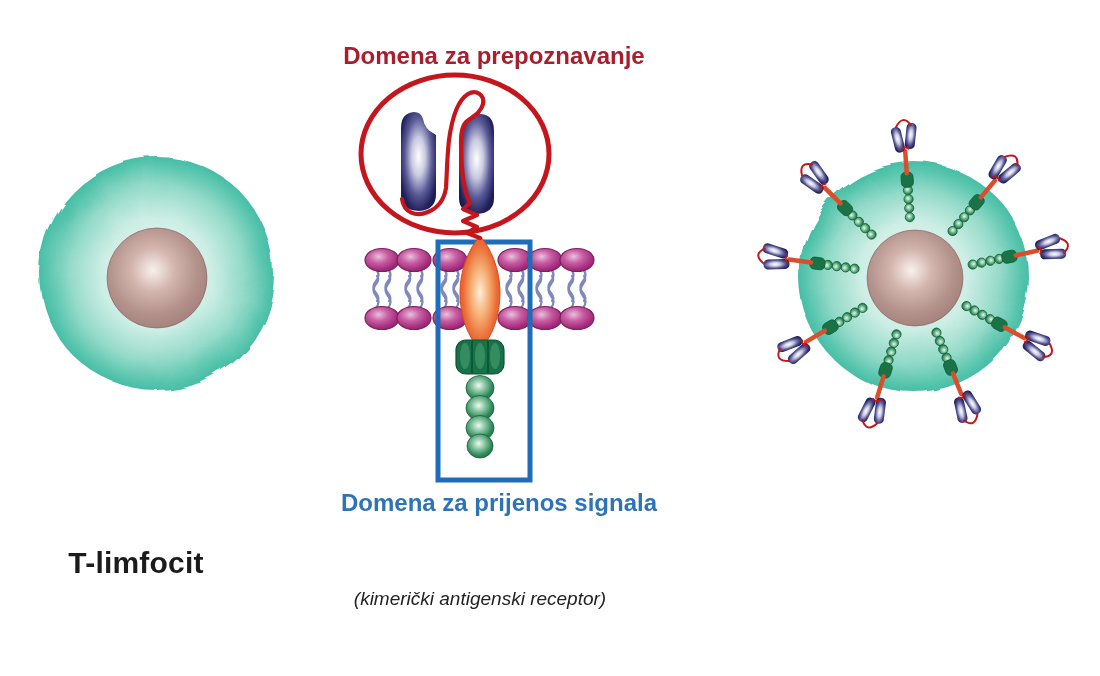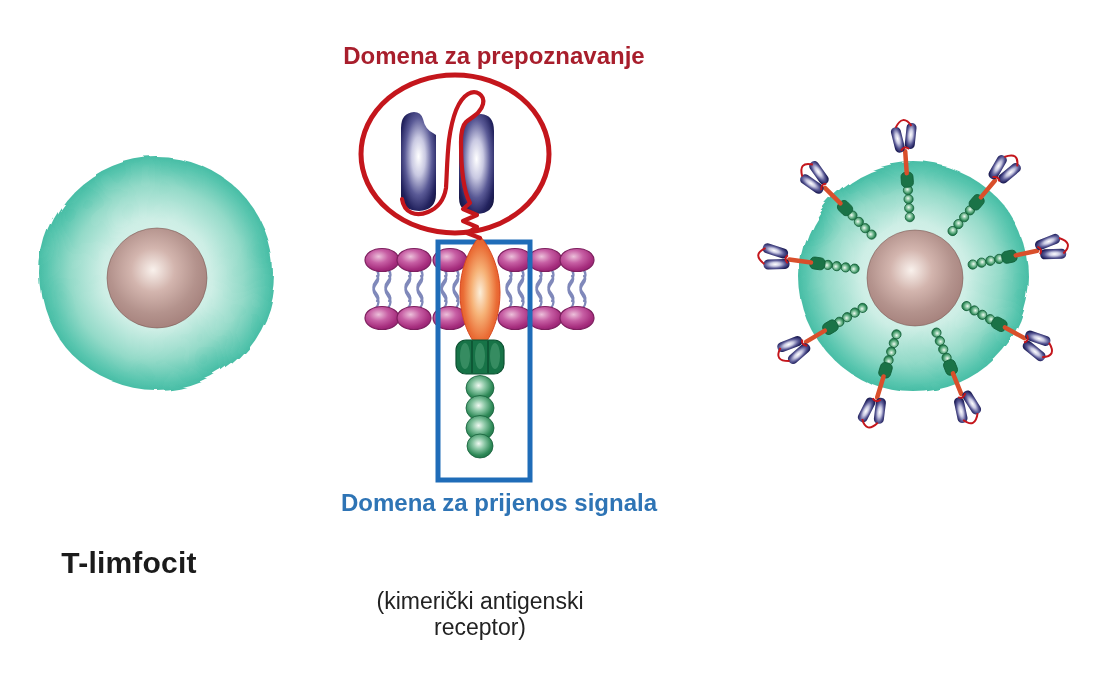--- a/index.html
+++ b/index.html
@@ -5,23 +5,23 @@
   html,body{margin:0;padding:0;background:#fff;}
   .canvas{
     position:relative;width:1100px;height:676px;background:#ffffff;
     overflow:hidden;font-family:"Liberation Sans",sans-serif;border-radius:31px;
   }
   .canvas svg{position:absolute;left:0;top:0;}
   .lbl{position:absolute;text-align:center;line-height:1.15;}
   .lbl-red{left:319px;top:42px;width:350px;font-size:24px;font-weight:700;color:#a81e2c;}
   .lbl-blue{left:324px;top:489px;width:350px;font-size:24px;font-weight:700;color:#2e74b5;}
   .lbl-big{top:546px;font-size:30px;font-weight:700;color:#1b1b1b;letter-spacing:.2px;}
-  .lbl-tcell{left:9px;width:240px;}
+  .lbl-tcell{left:16px;width:240px;}
   .lbl-car{left:370px;width:200px;}
-  .lbl-sub{left:330px;top:588px;width:300px;font-size:23px;font-weight:400;color:#222;}
+  .lbl-sub{left:330px;top:588px;width:300px;font-size:19px;font-weight:400;color:#222;font-style:italic;}
   .lbl-cartcell{left:753px;width:300px;}
   .tail{fill:none;stroke:#7f88ba;stroke-width:2.2;stroke-linecap:round;}
   .lhead{fill:url(#headGrad);stroke:#7d1f5e;stroke-width:1.2;}
   .bead{fill:url(#beadGrad);stroke:#15603a;stroke-width:0.8;}
   .slab{fill:url(#scfvGrad);}
   .redline{fill:none;stroke:#c4161c;stroke-width:4.2;stroke-linecap:round;stroke-linejoin:round;}
 </style>
 </head>
 <body>
 

